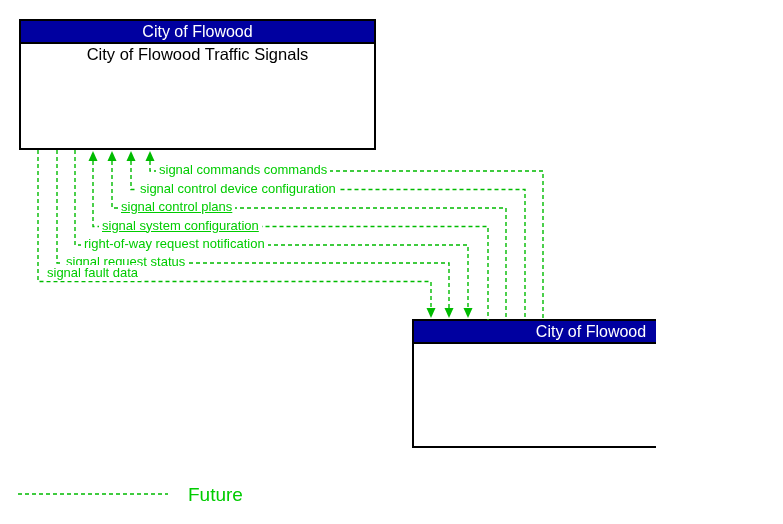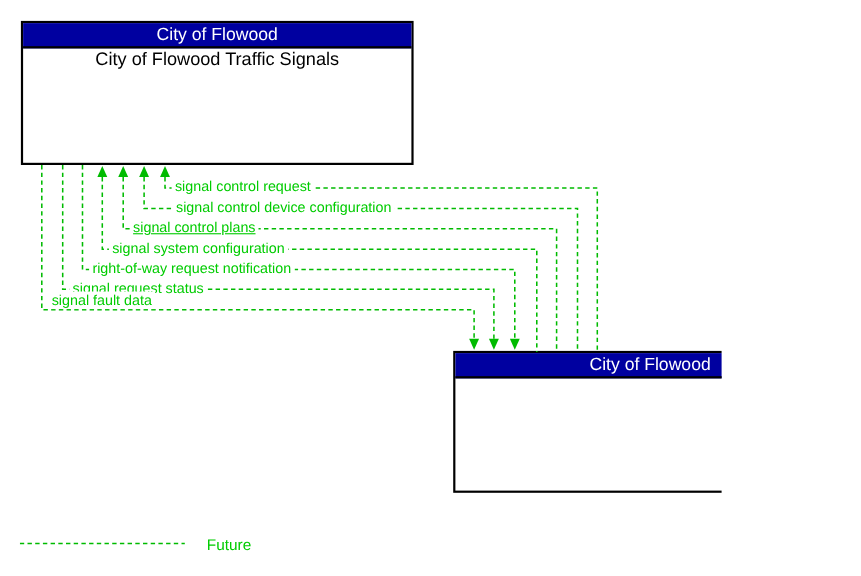--- a/index.html
+++ b/index.html
@@ -73,21 +73,21 @@
   .legend-line-path {
     fill: none;
     stroke: var(--flow-line);
     stroke-width: 1.4;
     stroke-dasharray: 4 3;
   }
   .legend-label {
     position: absolute;
     left: 188px;
     top: 487px;
-    font-size: 14px;
+    font-size: 19px;
     line-height: 16px;
     color: var(--flow-label);
   }
 </style>
 </head>
 <body>
 
 <div class="canvas">
 
   <div class="entity-box" style="left:19px; top:19px; width:357px; height:131px;">
@@ -110,24 +110,24 @@
       <polygon class="flow-arrow" points="93,151 88.5,161 97.5,161"></polygon>
       <path class="flow-path" d="M 75 150 L 75 245 L 468 245 L 468 309"></path>
       <polygon class="flow-arrow" points="468,318 463.5,308 472.5,308"></polygon>
       <path class="flow-path" d="M 57 150 L 57 263 L 449 263 L 449 309"></path>
       <polygon class="flow-arrow" points="449,318 444.5,308 453.5,308"></polygon>
       <path class="flow-path" d="M 38 150 L 38 281.5 L 431 281.5 L 431 309"></path>
       <polygon class="flow-arrow" points="431,318 426.5,308 435.5,308"></polygon>
     </svg>
 
   <div id="flow-labels">
-      <div class="flow-label" style="left: 156px; top: 162px;">signal control request</div>
-      <div class="flow-label" style="left: 137px; top: 180.5px; margin-left: 20px;">signal control device configuration</div>
+      <div class="flow-label" style="left: 156px; top: 162px;">signal commands commands</div>
+      <div class="flow-label" style="left: 137px; top: 180.5px;">signal control device configuration</div>
       <div class="flow-label" style="left: 118px; top: 199px; text-decoration: underline;">signal control plans</div>
-      <div class="flow-label" style="left: 99px; top: 217.5px;">signal system configuration</div>
+      <div class="flow-label" style="left: 99px; top: 217.5px; text-decoration: underline;">signal system configuration</div>
       <div class="flow-label" style="left: 81px; top: 236px;">right-of-way request notification</div>
       <div class="flow-label" style="left: 63px; top: 254px;">signal request status</div>
       <div class="flow-label" style="left: 44px; top: 265px;">signal fault data</div>
     </div>
 
   <svg class="legend-line-svg" viewBox="0 0 152 8" xmlns="http://www.w3.org/2000/svg">
     <path class="legend-line-path" d="M 0 4 L 150 4"></path>
   </svg>
   <span class="legend-label">Future</span>
 

